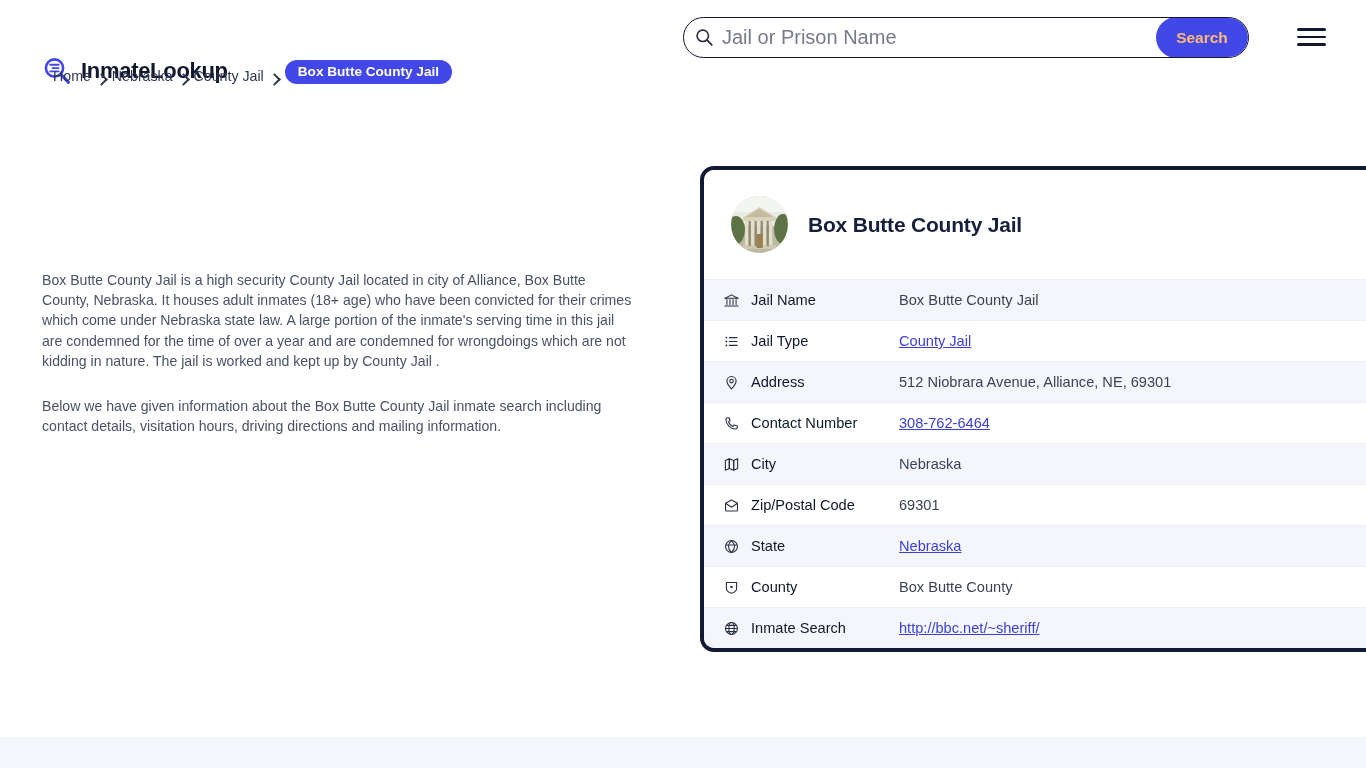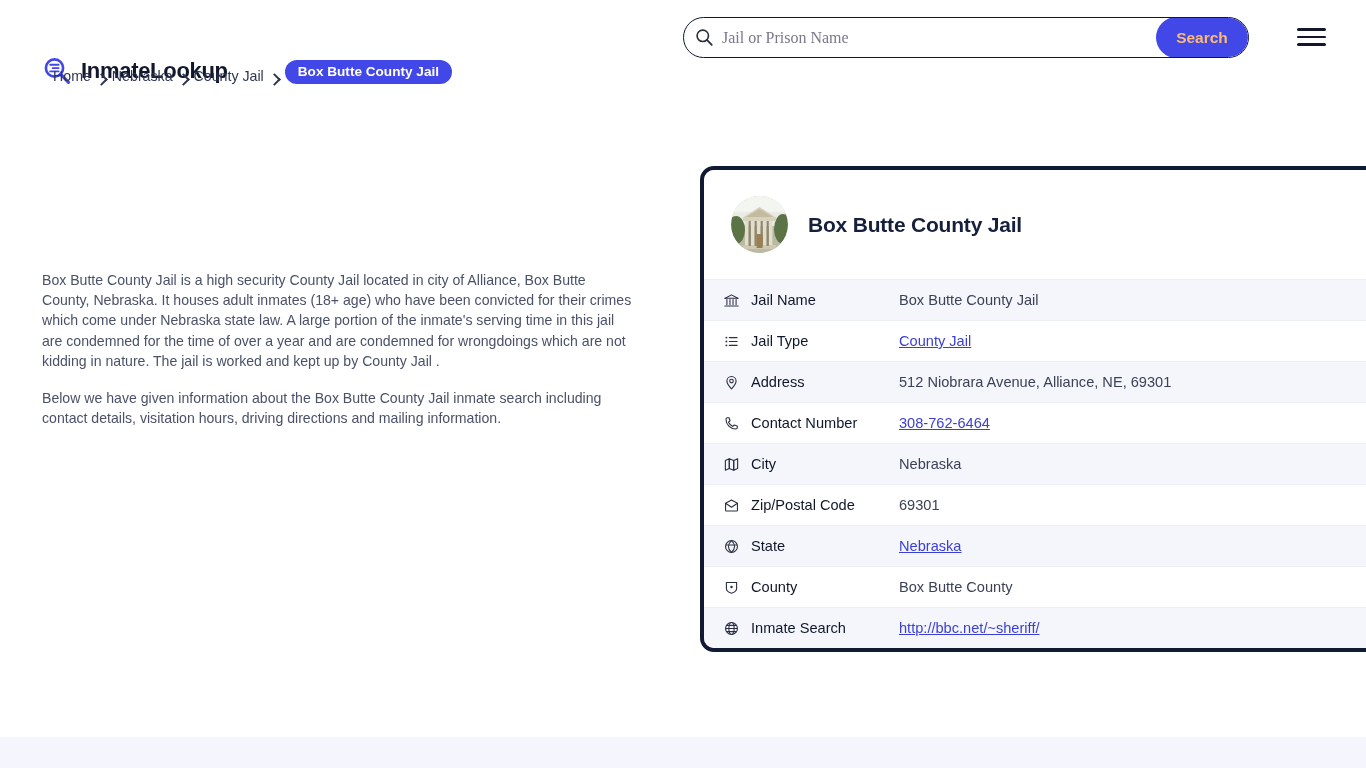--- a/index.html
+++ b/index.html
@@ -72,22 +72,22 @@
     align-items: center;
     justify-content: center;
     padding-left: 6px;
     flex: none;
   }
   .search-input {
     flex: 1 1 auto;
     height: 100%;
     border: none;
     outline: none;
-    font-family: Liberation Serif, serif;
-    font-size: 16px;
+    font-family: Liberation Sans, sans-serif;
+    font-size: 20px;
     color: #5b6075;
     background: transparent;
     padding: 0 4px;
   }
   .search-input::placeholder { color: #77798c; opacity: 1; }
   .search-btn {
     flex: none;
     height: 41px;
     width: 92px;
     background: #4247e8;
@@ -168,21 +168,21 @@
     line-height: 1.33;
     font-weight: 700;
     color: #16203c;
     letter-spacing: -0.2px;
     margin-bottom: 23px;
   }
   .body-par {
     font-size: 14.1px;
     line-height: 20.2px;
     color: #4a5168;
-    margin-bottom: 17px;
+    margin-bottom: 25px;
     max-width: 595px;
   }
   .body-par:last-child { margin-bottom: 0; }
 
   
   .info-card {
     position: absolute;
     left: 700px;
     top: 166px;
     width: 720px;

